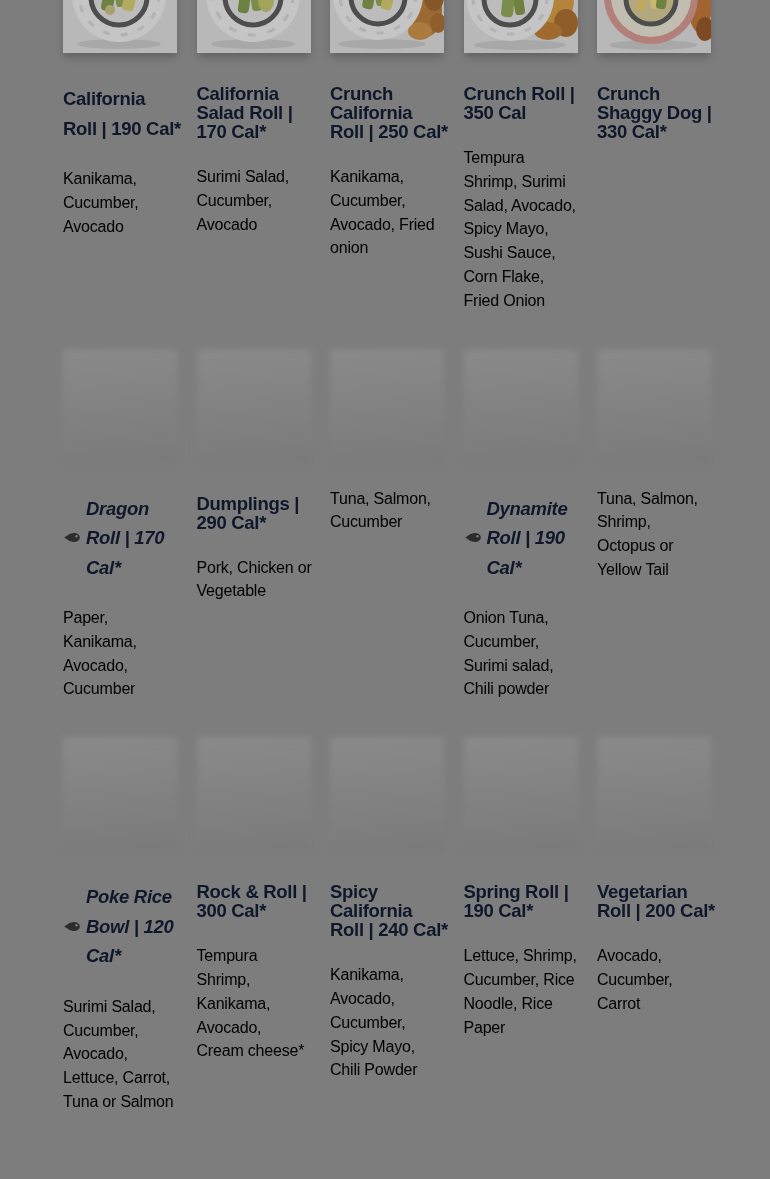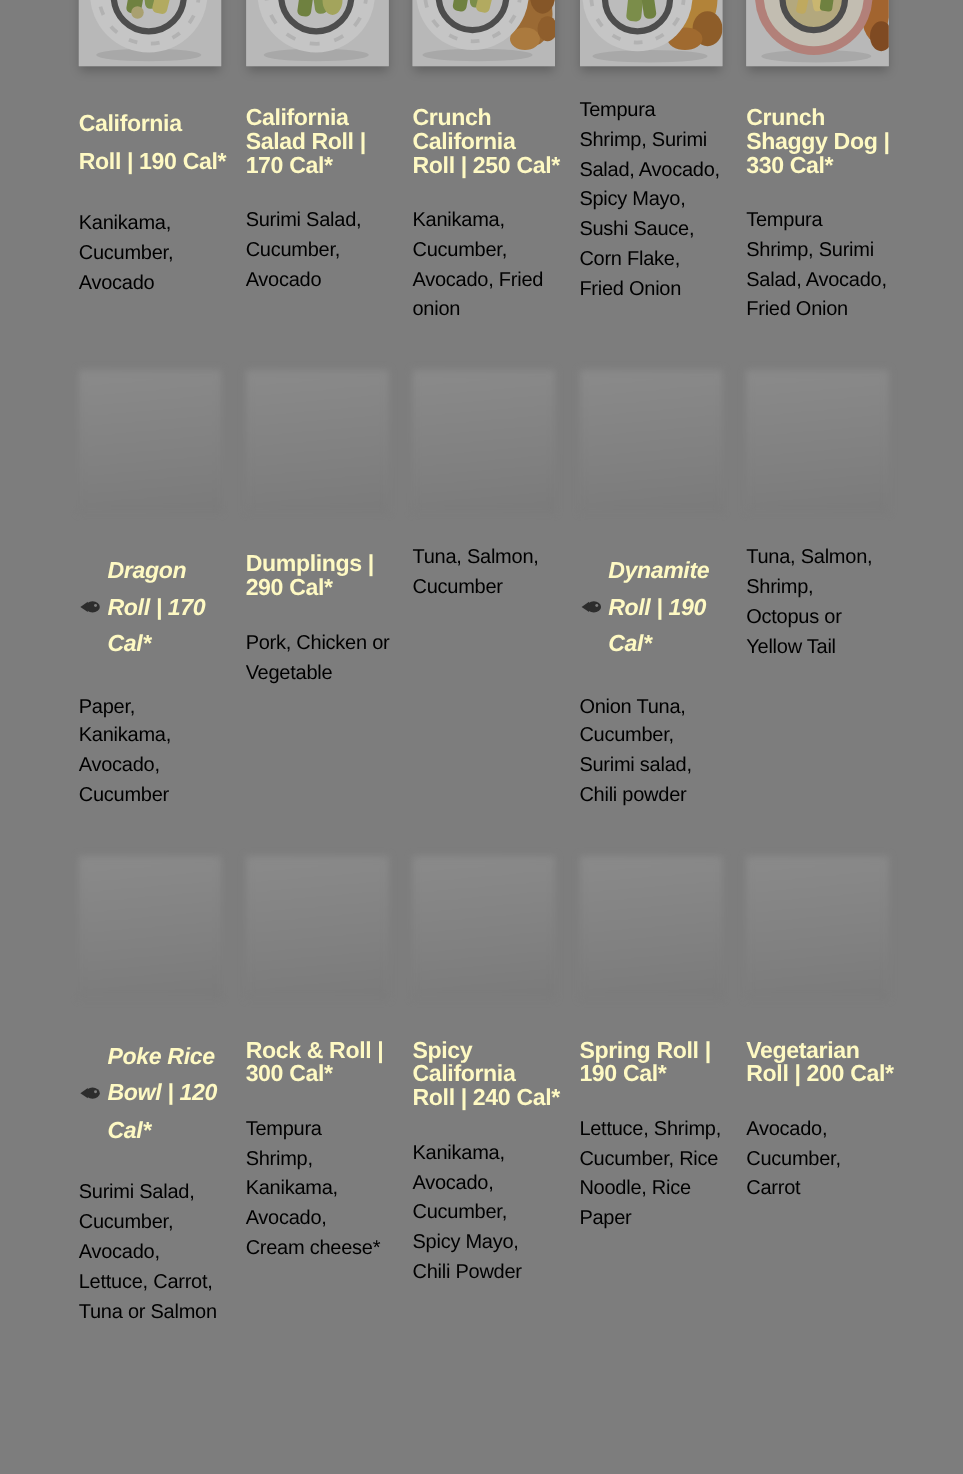--- a/index.html
+++ b/index.html
@@ -19,21 +19,21 @@
   .media{width:114px;height:114px;position:relative;}
   .photo-card{box-shadow:0 5px 8px -1px rgba(0,0,0,.22);background:#b8b8b8;}
   svg.photo{display:block;width:114px;height:114px;}
   .placeholder{
     width:114px;height:114px;
     background:linear-gradient(175deg,#8a8a8a 0%,#808080 65%,#7a7a7a 100%);
     filter:blur(3px);
   }
   .title{
     margin:31px 0 0;
-    font-size:18.5px;font-weight:bold;color:#fef9c3;
+    font-size:18.5px;font-weight:bold;color:#0f172a;
     line-height:19px;letter-spacing:-0.3px;width:118px;
   }
   .title.lh-big{line-height:29.5px;}
   .title.with-icon{display:flex;align-items:center;gap:6px;width:114px;font-style:italic;}
   .title.with-icon .t{width:90px;display:block;}
   .fish-icon{flex:0 0 17px;width:17px;height:11px;display:inline-block;}
   .fish-icon svg{display:block;width:17px;height:11px;}
   .ingredients{
     margin:24px 0 0;
     font-size:16px;line-height:23.8px;color:#000000;
@@ -112,40 +112,40 @@
         <ellipse cx="84" cy="92" rx="14" ry="9" fill="#a06a2f"></ellipse>
         <ellipse cx="106" cy="46" rx="8" ry="12" fill="#9c6a2e"></ellipse>
         <circle cx="46" cy="58" r="44" fill="#c5c5c5"></circle>
         <circle cx="46" cy="58" r="37" fill="none" stroke="#b2b2b2" stroke-width="3" stroke-dasharray="7 11"></circle>
         <circle cx="46" cy="60" r="26" fill="#bcbcbc" stroke="#4d4d4d" stroke-width="5"></circle>
         <ellipse cx="46" cy="48" rx="14" ry="9" fill="#b5a883"></ellipse>
         <rect x="38" y="52" width="12" height="26" rx="4" fill="#7b8d4a" transform="rotate(6 44 65)"></rect>
         <rect x="50" y="54" width="10" height="22" rx="4" fill="#6f8140" transform="rotate(-8 55 65)"></rect>
       </svg>
     </div>
+    <h3 class="title"><span class="t">Crunch Roll | 350 Cal</span></h3>
     <p class="ingredients">Tempura Shrimp, Surimi Salad, Avocado, Spicy Mayo, Sushi Sauce, Corn Flake, Fried Onion</p>
   </article>
 
   <article class="card">
     <div class="media photo-card">
       <svg class="photo" viewBox="0 0 114 114">
         <rect width="114" height="114" fill="#b8b8b8"></rect>
         <ellipse cx="56" cy="106" rx="44" ry="5" fill="#a8a8a8"></ellipse>
         <ellipse cx="103" cy="64" rx="12" ry="30" fill="#a2642f"></ellipse>
         <ellipse cx="108" cy="90" rx="9" ry="12" fill="#7f4a22"></ellipse>
         <circle cx="54" cy="58" r="47" fill="#b28079"></circle>
         <circle cx="54" cy="58" r="40" fill="#c2bdb1"></circle>
         <circle cx="54" cy="60" r="25" fill="#b3a87d" stroke="#4d4d4d" stroke-width="5"></circle>
         <rect x="42" y="46" width="8" height="26" rx="3" fill="#bfa95f" transform="rotate(12 46 59)"></rect>
         <rect x="52" y="44" width="8" height="26" rx="3" fill="#c9b670" transform="rotate(-10 56 57)"></rect>
         <rect x="60" y="48" width="10" height="22" rx="3" fill="#6f8140" transform="rotate(8 65 59)"></rect>
       </svg>
     </div>
     <h3 class="title"><span class="t">Crunch Shaggy Dog | 330 Cal*</span></h3>
-    <p class="ingredients">Tempura Shrimp, Surimi Salad, Avocado, Fried Onion</p>
   </article>
 
   <article class="card">
     <div class="media placeholder"></div>
     <h3 class="title lh-big with-icon">
       <span class="fish-icon">
           <svg viewBox="0 0 20 12">
             <path d="M1.5 6 L8.5 1.2 V10.8 Z" fill="#2d2d2d"></path>
             <ellipse cx="13" cy="6" rx="6.8" ry="5.2" fill="#2d2d2d"></ellipse>
             <circle cx="15.8" cy="4.6" r="1.4" fill="#7d7d7d"></circle>

